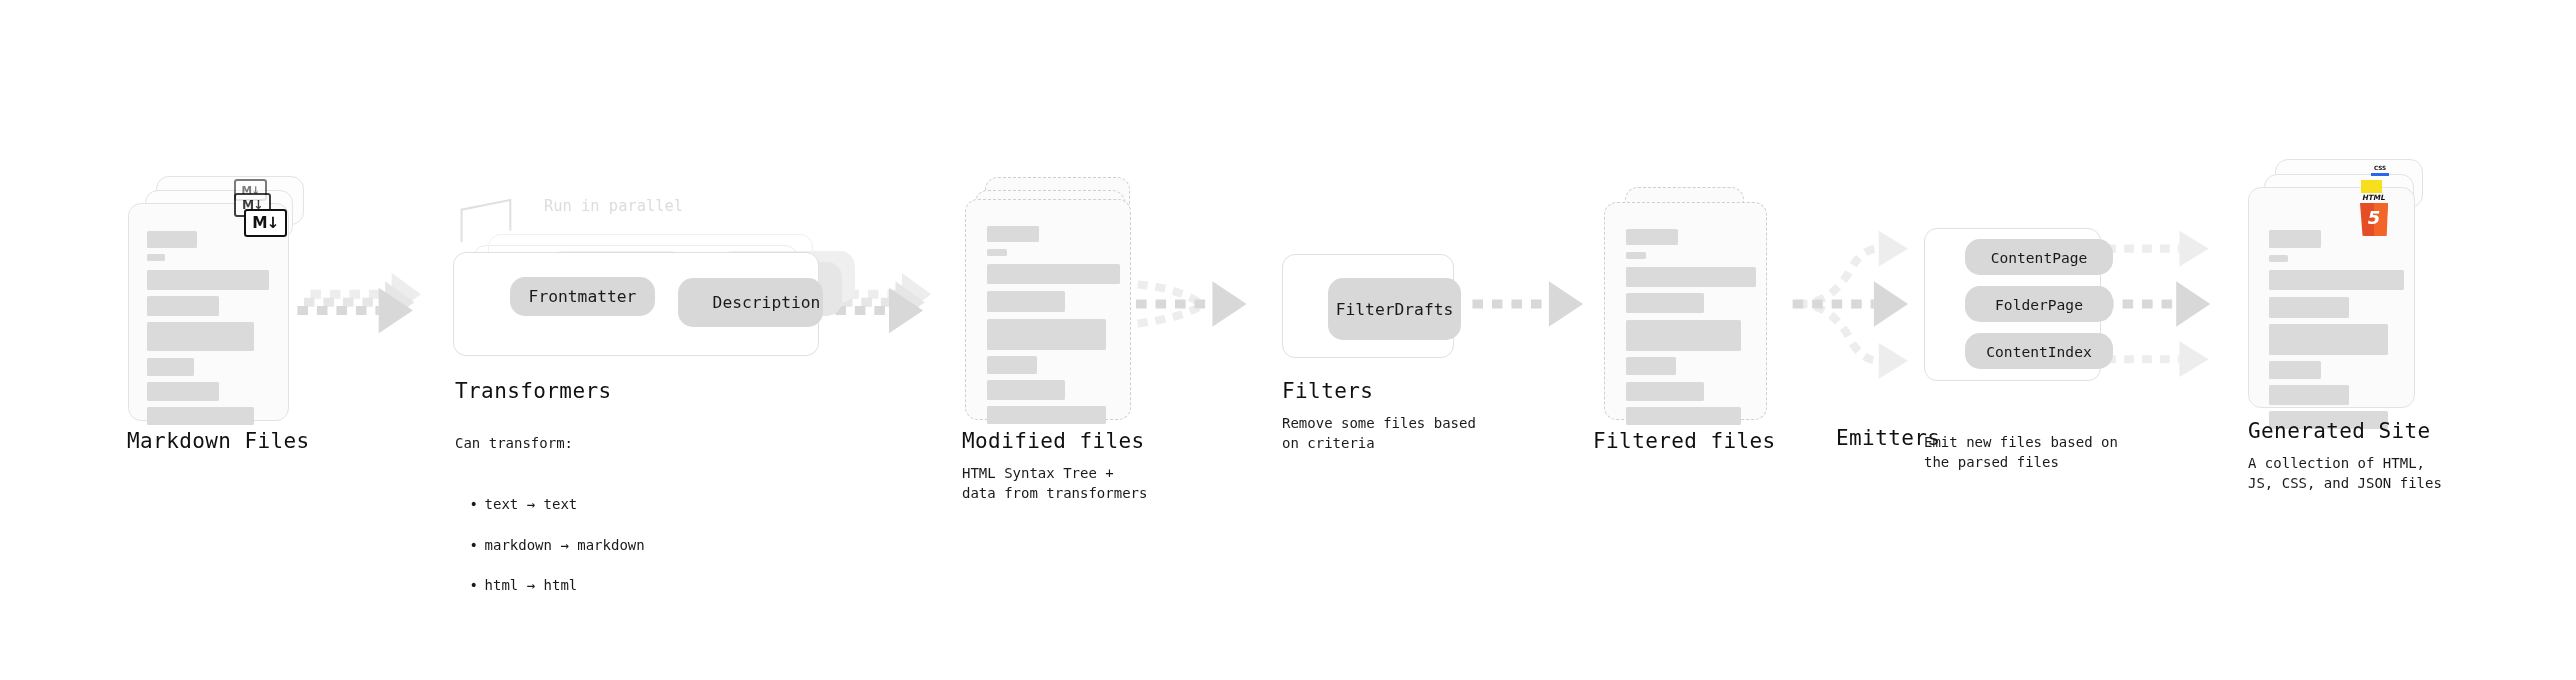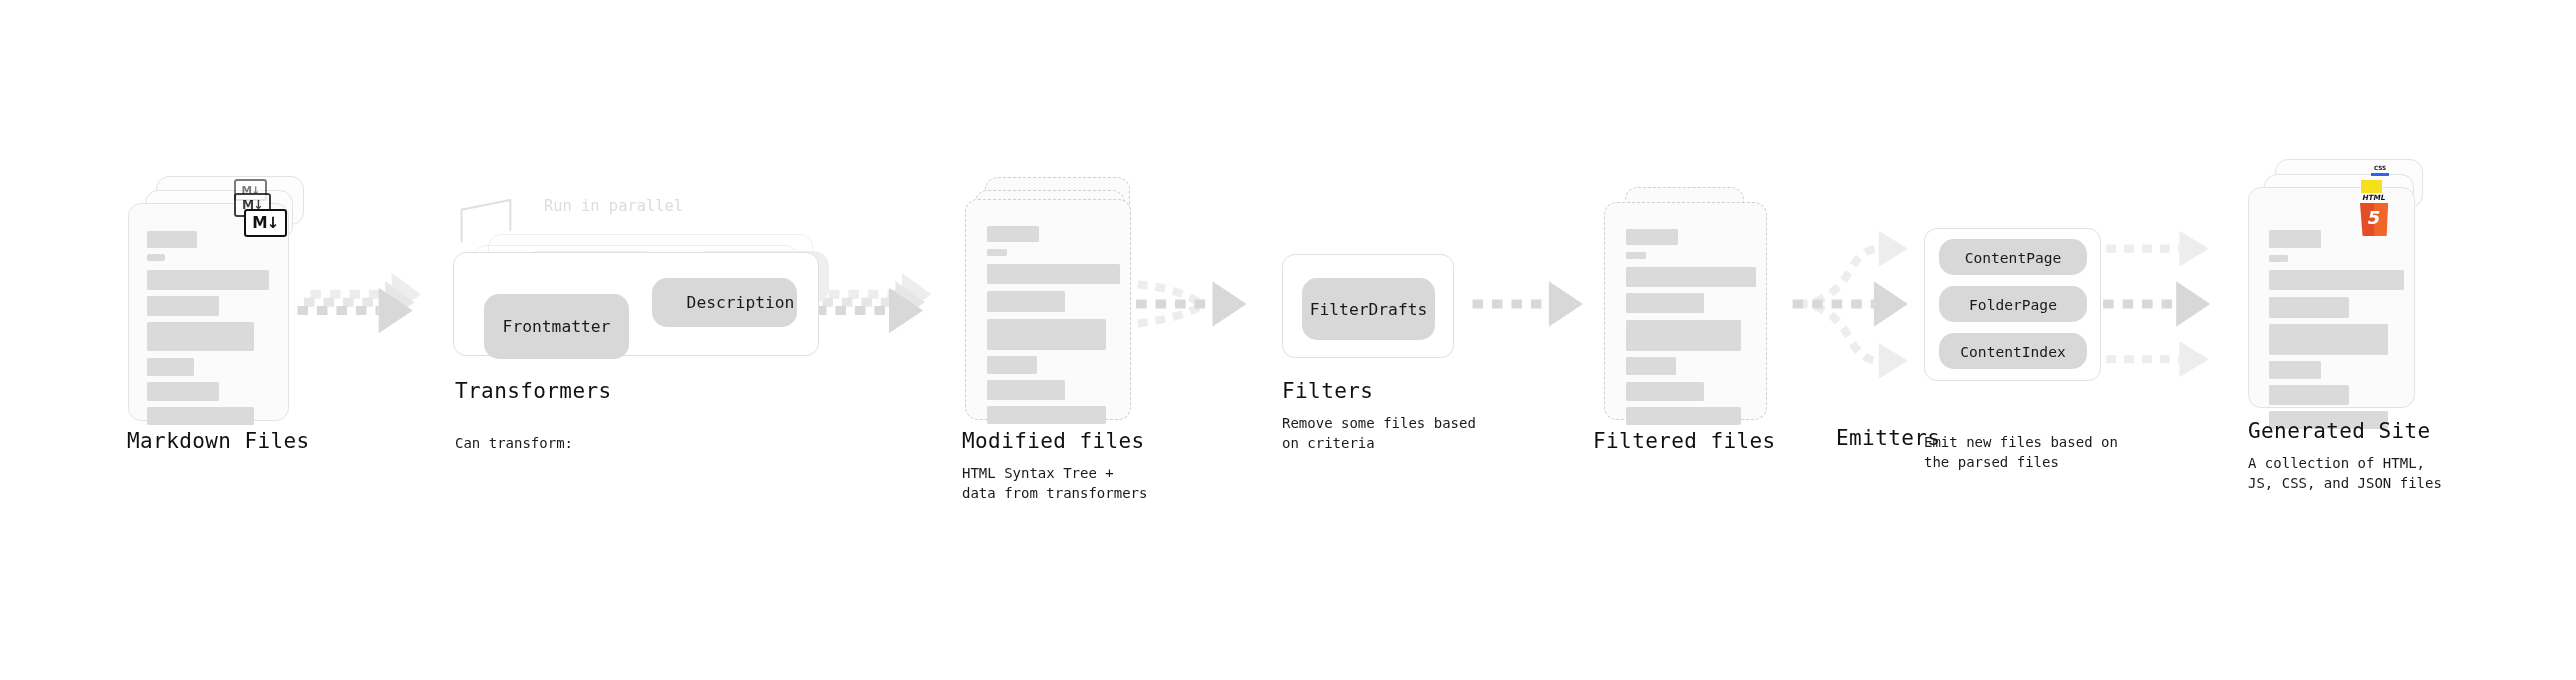--- a/index.html
+++ b/index.html
@@ -82,20 +82,21 @@
   .stagebox.lvl1{border-color:#f0f0f0;background:transparent;}
   .stagebox.lvl2{border-color:#ededed;background:transparent;}
 
   .pill{
     position:absolute;
     background:#d8d8d8;
     border-radius:15px;
     display:flex;align-items:center;justify-content:center;
     font-size:16.3px;color:#1a1a1a;
     box-sizing:border-box;
+    margin-left:26px;
   }
   .pill.lvl1{background:#efefef;color:transparent;}
   .pill.lvl2{background:#e6e6e6;color:transparent;}
 
   
   .caption{
     position:absolute;
     font-size:21px;
     letter-spacing:0.4px;
     color:#101010;
@@ -224,26 +225,31 @@
       <div class="pill lvl1" style="left:32.5px;top:16.3px;width:137px;height:52px;"></div>
       <div class="pill lvl1" style="left:203px;top:16.3px;width:137px;height:52px;"></div>
     </div>
 
     <div class="stagebox lvl2" style="left:473px;top:245px;width:325px;height:111px;">
       <div class="pill lvl2" style="left:29px;top:16.3px;width:140px;height:54px;"></div>
       <div class="pill lvl2" style="left:202px;top:16.3px;width:140px;height:54px;"></div>
     </div>
 
     <div class="stagebox" style="left:453px;top:252px;width:366px;height:104px;"></div>
-    <div class="pill" style="left:484px;top:294px;width:145px;height:65px;">Frontmatter</div>
+    <div class="pill" style="left:484px;top:277px;width:145px;height:39px;">Frontmatter</div>
     <div class="pill" style="left:652px;top:278px;width:145px;height:49px;padding-left:32px;">Description</div>
 
     <div class="caption" style="left:455px;top:379px;">Transformers</div>
     <div class="sub" style="left:455px;top:413px;">
       <div>Can transform:</div>
+      <ul class="bullets">
+        <li>text → text</li>
+        <li>markdown → markdown</li>
+        <li>html → html</li>
+      </ul>
     </div>
   </div>
 
   <div>
     <div class="doc dashed abs" style="left:985px;top:177px;width:145px;height:49px;"></div>
     <div class="doc dashed abs" style="left:975px;top:190px;width:150px;height:49px;"></div>
 
     <div class="doc dashed" style="left:965px;top:199px;width:166px;height:221px;">
       <div class="bar" style="left:21px;top:26px;width:52px;height:16.3px;"></div>
       <div class="bar" style="left:21px;top:49px;width:19.5px;height:7.3px;"></div>

